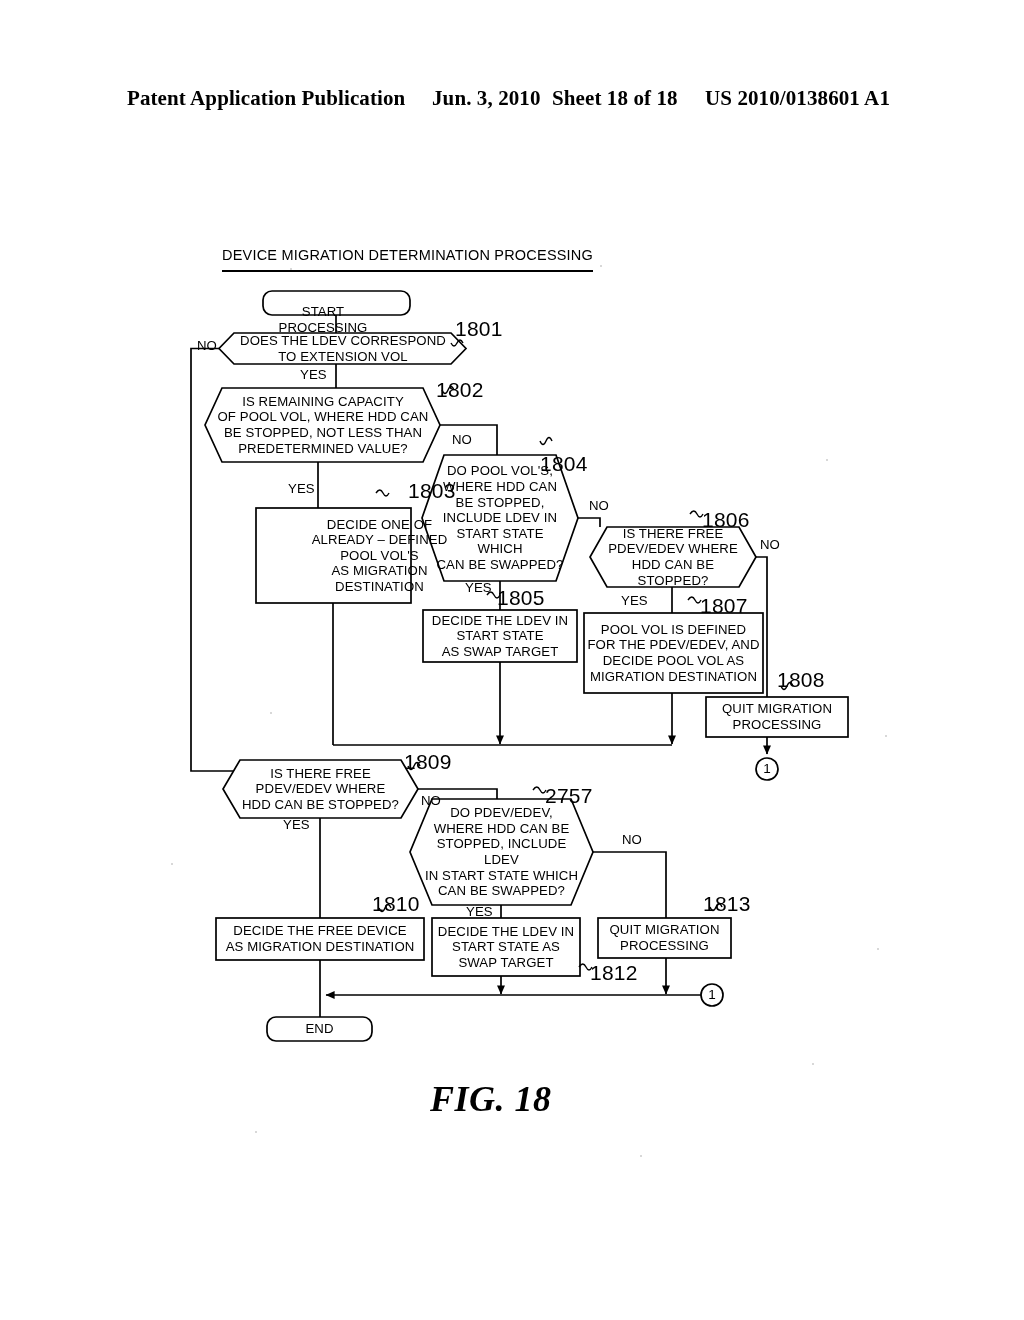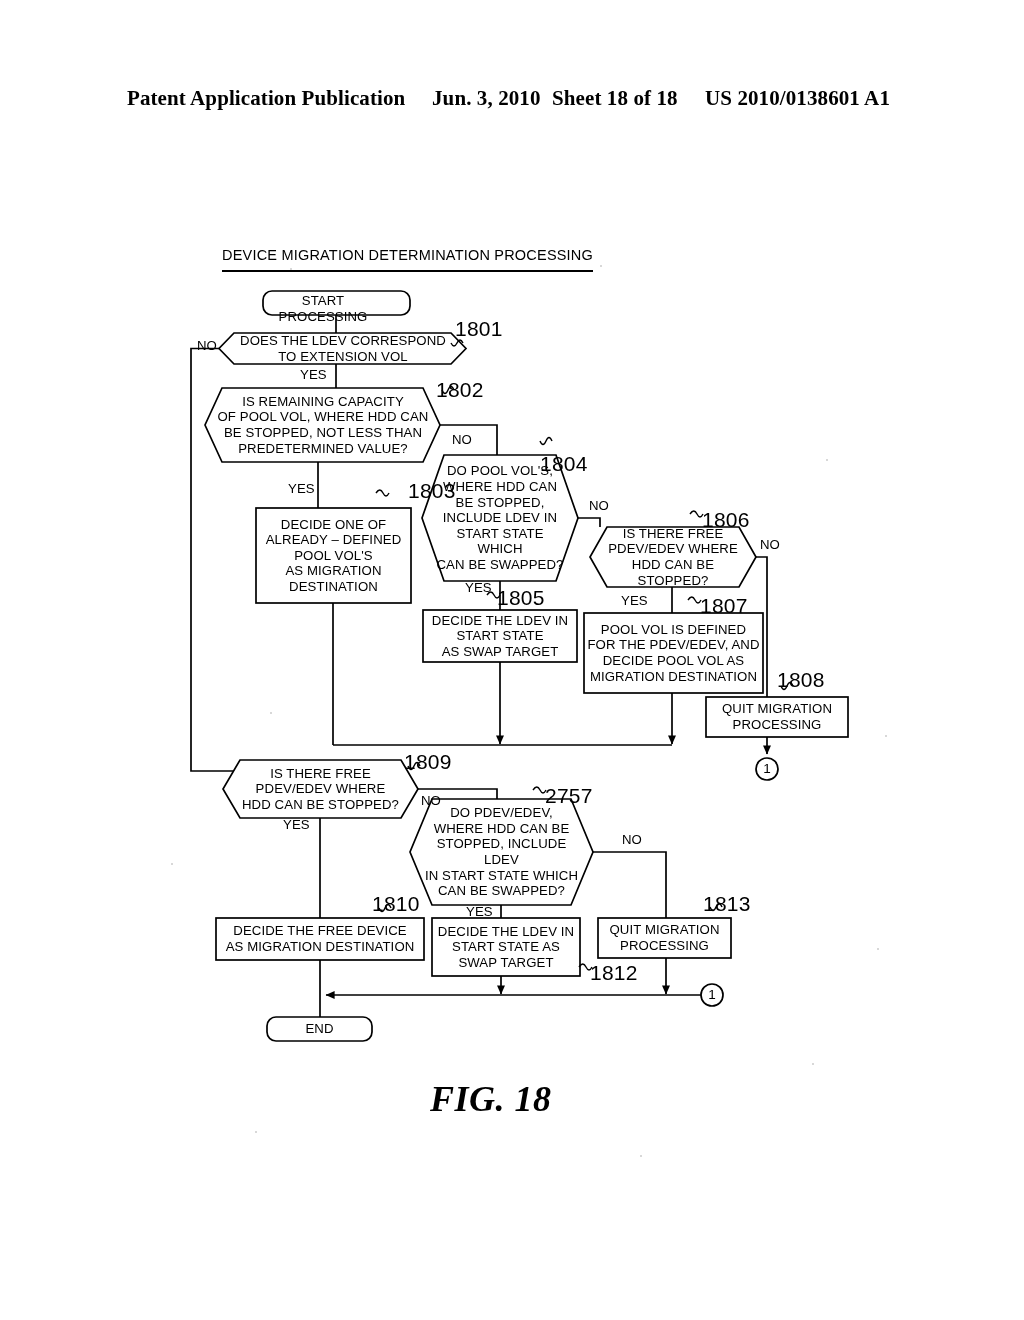--- a/index.html
+++ b/index.html
@@ -215,37 +215,37 @@
     <path d="M688,600 q4,-6 7,0 q3,6 6,0" stroke-width="1.4"></path>
     <path d="M781,686 q3,7 6,0 q3,-7 6,0" stroke-width="1.4"></path>
     <path d="M408,766 q3,7 6,0 q3,-7 6,0" stroke-width="1.4"></path>
     <path d="M533,790 q4,-6 7,0 q3,6 6,0" stroke-width="1.4"></path>
     <path d="M379,908 q3,7 6,0 q3,-7 6,0" stroke-width="1.4"></path>
     <path d="M579,967 q4,-6 7,0 q3,6 6,0" stroke-width="1.4"></path>
     <path d="M710,907 q3,7 6,0 q3,-7 6,0" stroke-width="1.4"></path>
   </g>
 </svg>
 
-<div class="node-text" style="left:263px;top:297px;width:120px;height:24px;">
+<div class="node-text" style="left:263px;top:308px;width:120px;height:24px;">
   <span>START PROCESSING</span>
 </div>
 
 <div class="node-text" style="left:231px;top:333px;width:224px;height:31px;">
   <span>DOES THE LDEV CORRESPOND
 TO EXTENSION VOL</span>
 </div>
 
 <div class="node-text" style="left:212px;top:388px;width:222px;height:74px;">
   <span>IS REMAINING CAPACITY
 OF POOL VOL, WHERE HDD CAN
 BE STOPPED, NOT LESS THAN
 PREDETERMINED VALUE?</span>
 </div>
 
-<div class="node-text" style="left:256px;top:508px;width:155px;height:95px;">
+<div class="node-text" style="left:256px;top:508px;width:155px;height:95px;padding-left:46px;">
   <span>DECIDE ONE OF
 ALREADY – DEFINED
 POOL VOL'S
 AS MIGRATION
 DESTINATION</span>
 </div>
 
 <div class="node-text" style="left:432px;top:455px;width:136px;height:126px;">
   <span>DO POOL VOL'S,
 WHERE HDD CAN

